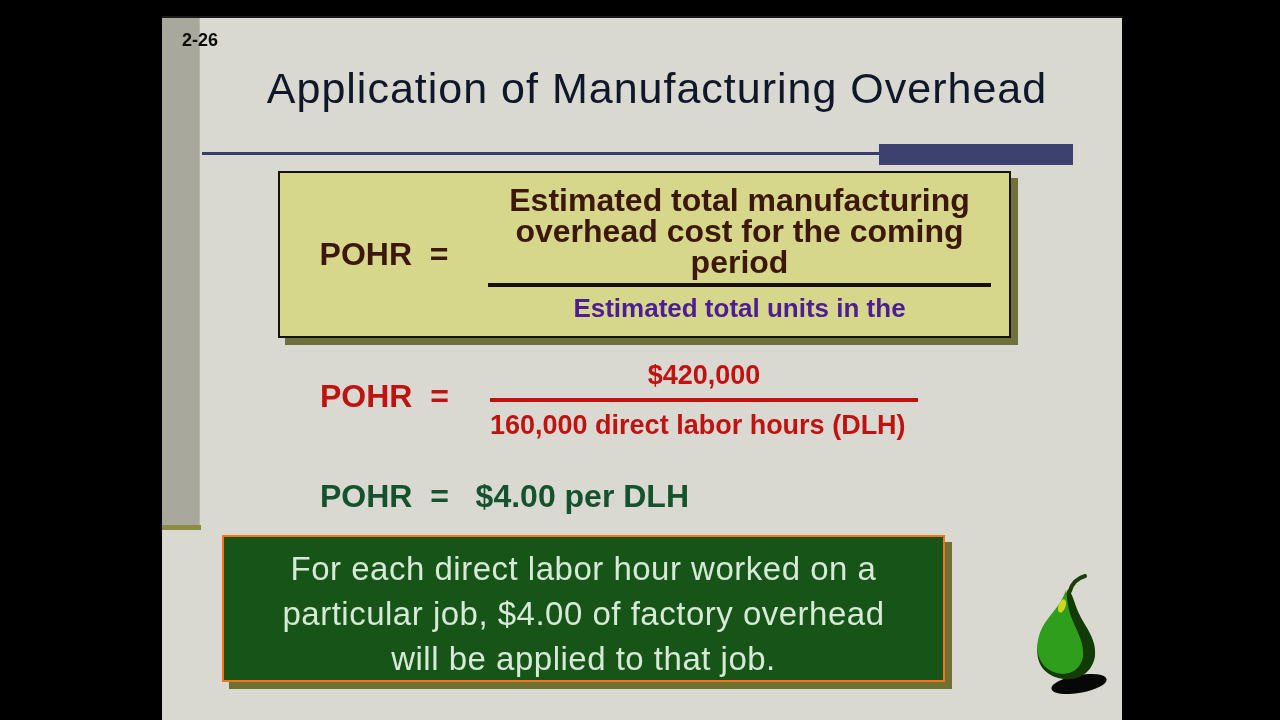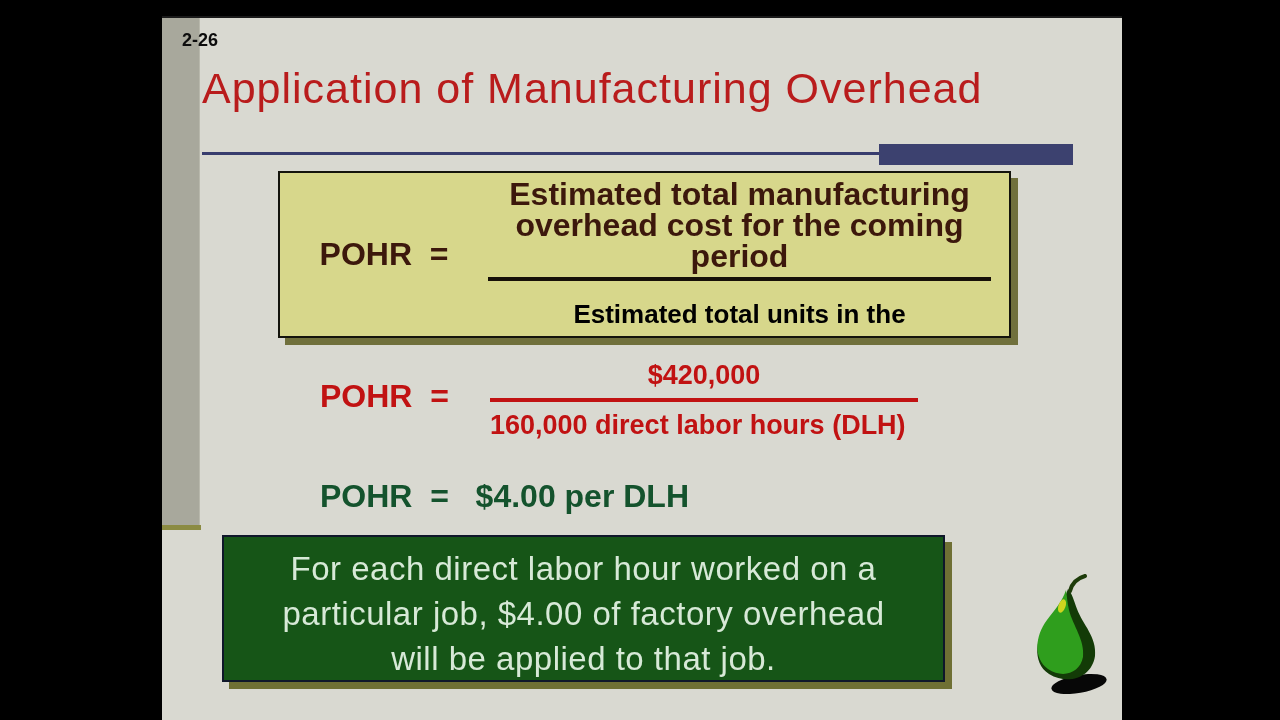--- a/index.html
+++ b/index.html
@@ -40,25 +40,25 @@
     left: 20px; top: 12px;
     font-size: 18px;
     font-weight: bold;
     color: #0d0d0d;
   }
 
   .title {
     position: absolute;
     left: 40px; top: 46px;
     width: 910px;
-    text-align: left;
+    text-align: center;
     font-size: 43px;
     font-weight: 400;
     letter-spacing: 1px;
-    color: #b91c1c;
+    color: #0f172a;
     white-space: nowrap;
   }
 
   .rule-thin {
     position: absolute;
     left: 40px; top: 134px;
     width: 680px; height: 3px;
     background: #383d6e;
   }
   .rule-block {
@@ -98,22 +98,22 @@
     line-height: 31px;
     color: #3c180c;
     padding-bottom: 5px;
     border-bottom: 4px solid #161008;
   }
   .fraction .denominator {
     text-align: center;
     font-size: 26px;
     font-weight: bold;
     line-height: 31px;
-    color: #000000;
-    padding-top: 18px;
+    color: #4c1d95;
+    padding-top: 6px;
   }
 
   
   .calc-lhs {
     position: absolute;
     left: 158px; top: 360px;
     font-size: 32px;
     font-weight: bold;
     color: #c11212;
     white-space: pre;
@@ -147,21 +147,21 @@
     color: #14532d;
     white-space: pre;
   }
 
   
   .conclusion-box {
     position: absolute;
     left: 60px; top: 517px;
     width: 723px; height: 147px;
     background: #165517;
-    border: 2px solid #0f172a;
+    border: 2px solid #f97316;
     box-shadow: 7px 7px 0 #6f7034;
     color: #d7e9d7;
     font-size: 33px;
     line-height: 45px;
     letter-spacing: 0.5px;
     text-align: center;
     padding-top: 9px;
   }
 
   .pear {

